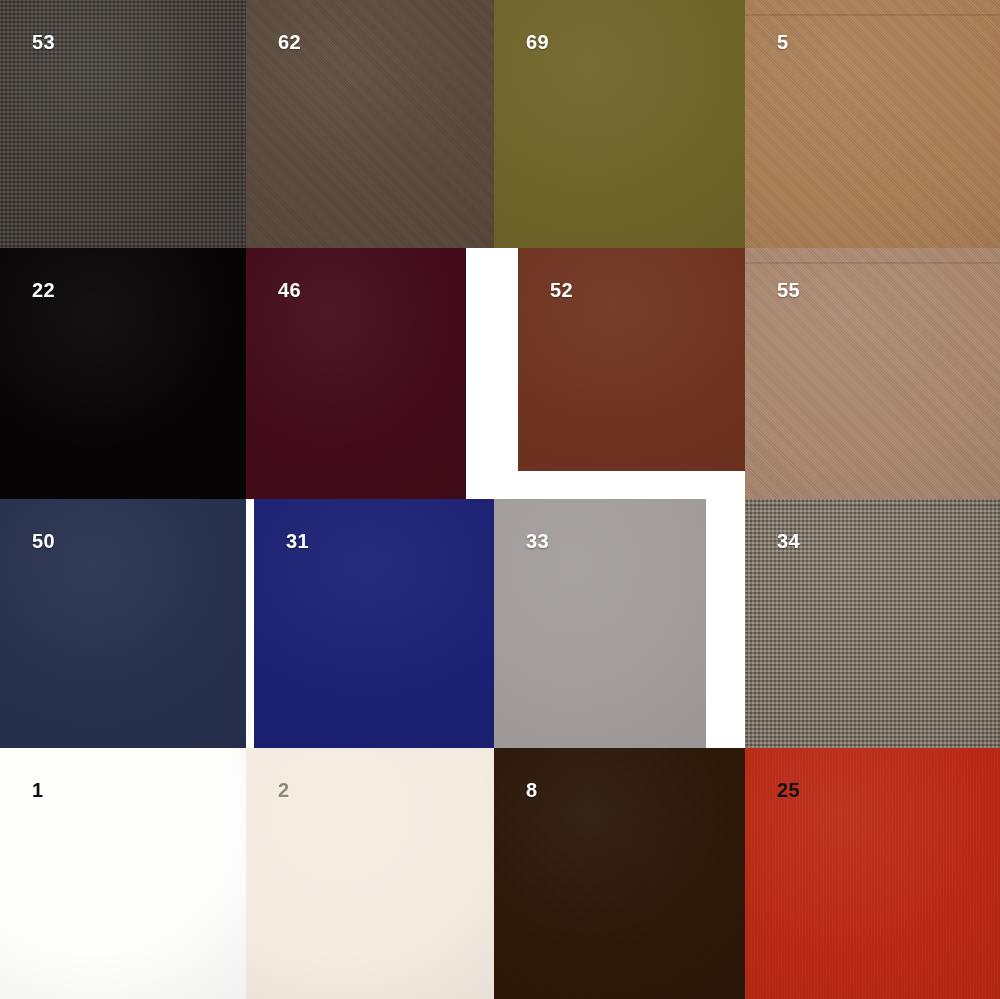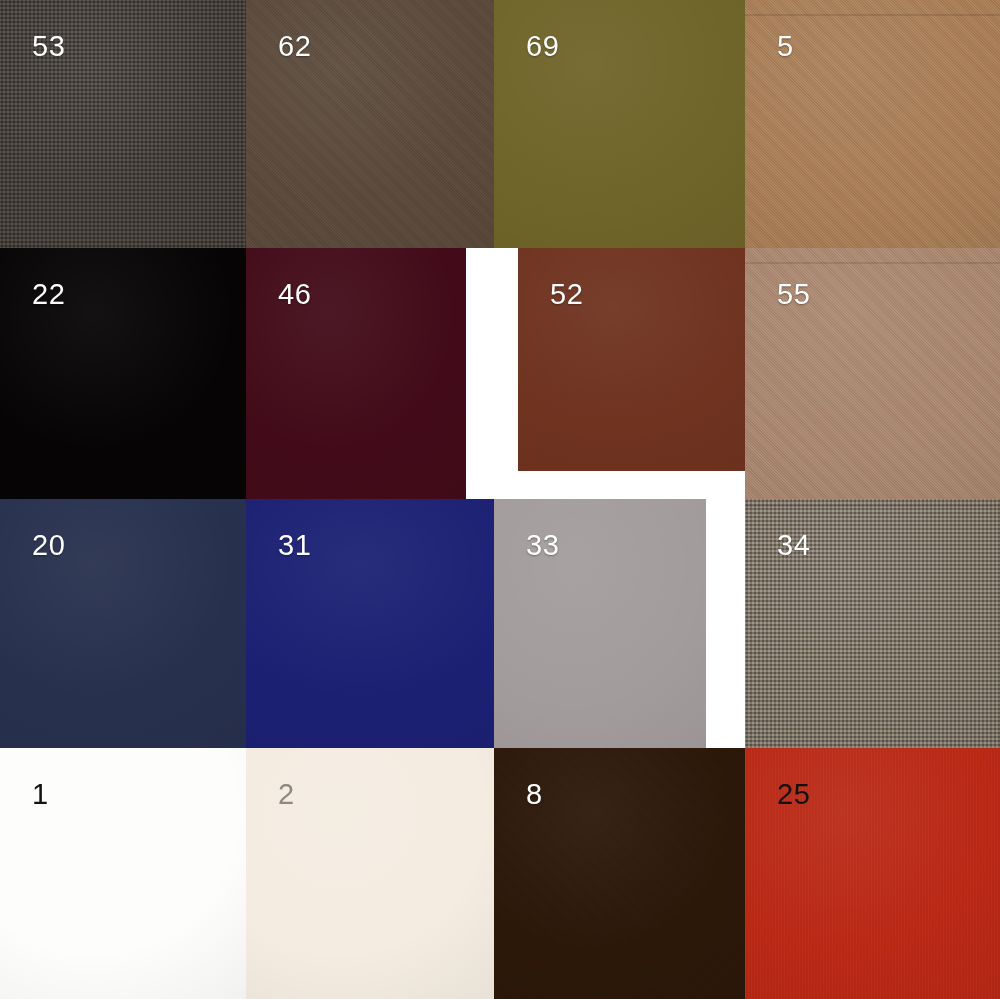--- a/index.html
+++ b/index.html
@@ -96,23 +96,23 @@
     left: 0;
     right: 0;
     height: 2px;
     pointer-events: none;
   }
 
   .swatch-label {
     position: absolute;
     left: 32px;
     top: 32px;
-    font-size: 29px;
+    font-size: 20px;
     line-height: 1;
-    font-weight: 400;
+    font-weight: 700;
     letter-spacing: 0.5px;
     user-select: none;
     white-space: nowrap;
   }
   .label-light {
     color: #ffffff;
     text-shadow: 0 1px 2px rgba(0,0,0,0.35);
   }
   .label-dark {
     color: #111111;
@@ -163,23 +163,23 @@
     </div>
     <div class="swatch tex-twill" style="left: 745px; top: 248px; width: 255px; height: 251px;">
       <div class="fill" style="background: rgb(169, 135, 112);"></div>
       <div class="shade"></div>
       <div class="seam" style="top: 14px; background: rgba(0, 0, 0, 0.1);"></div>
       <div class="swatch-label label-light">55</div>
     </div>
     <div class="swatch tex-flat" style="left: 0px; top: 499px; width: 246px; height: 249px;">
       <div class="fill" style="background: rgb(39, 48, 77);"></div>
       <div class="shade"></div>
-      <div class="swatch-label label-light">20</div>
-    </div>
-    <div class="swatch tex-flat" style="left: 246px; top: 499px; width: 300px; height: 249px; text-align: center;">
+      <div class="swatch-label label-light">50</div>
+    </div>
+    <div class="swatch tex-flat" style="left: 254px; top: 499px; width: 300px; height: 249px; text-align: center;">
       <div class="fill" style="background: rgb(27, 32, 115);"></div>
       <div class="shade"></div>
       <div class="swatch-label label-light">31</div>
     </div>
     <div class="swatch tex-flat" style="left: 494px; top: 499px; width: 212px; height: 249px;">
       <div class="fill" style="background: rgb(162, 157, 156);"></div>
       <div class="shade"></div>
       <div class="swatch-label label-light">33</div>
     </div>
     <div class="swatch tex-weave-strong" style="left: 745px; top: 499px; width: 255px; height: 249px;">

